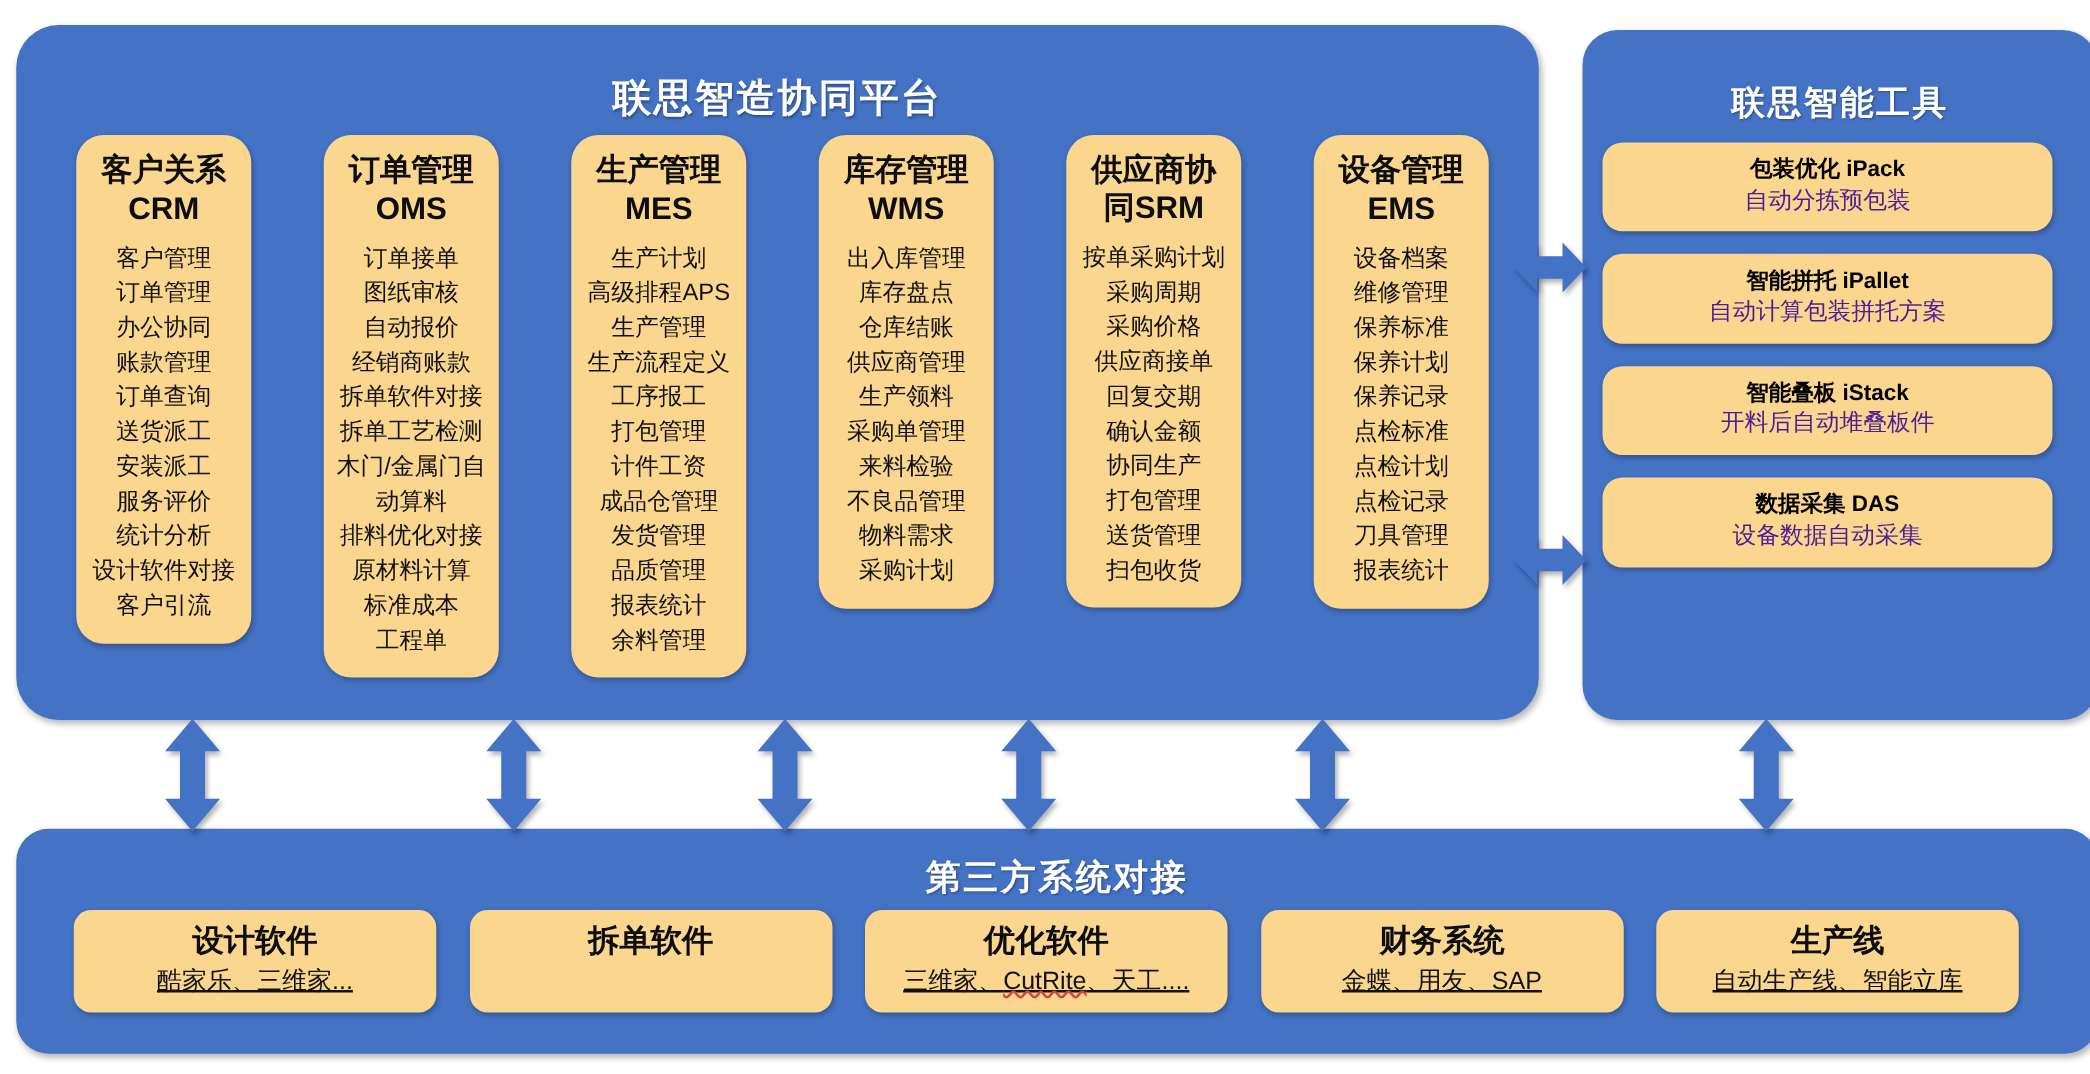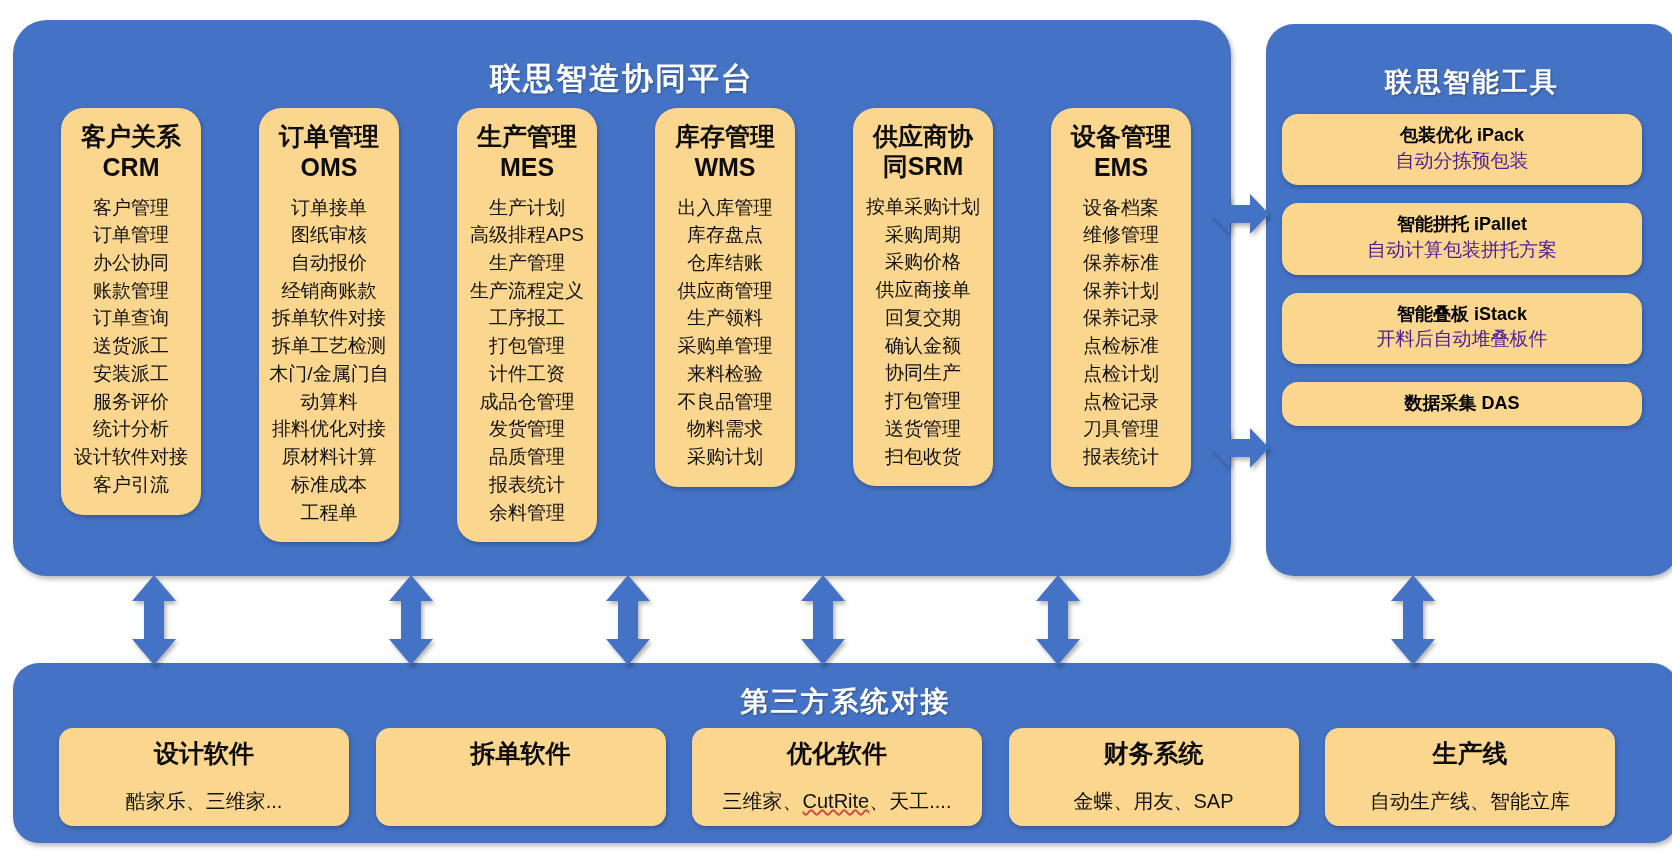--- a/index.html
+++ b/index.html
@@ -172,21 +172,22 @@
   .third-card .t3-title {
     font-size: 25px;
     font-weight: bold;
     color: #0d0d0d;
     line-height: 1.2;
   }
   .third-card .t3-sub {
     font-size: 20px;
     color: #111111;
     line-height: 1.3;
-    margin-top: 20px;
+    margin-top: 4px;
+    text-decoration: underline;
   }
   .misspelled {
     text-decoration: underline wavy #d64141;
     text-decoration-skip-ink: none;
   }
 
   
   .arrow {
     position: absolute;
     filter: drop-shadow(2px 3px 2px rgba(0,0,0,0.30));
@@ -325,20 +326,21 @@
       <div class="tool-card">
         <div class="tc-title">智能拼托 iPallet</div>
         <div class="tc-sub">自动计算包装拼托方案</div>
       </div>
       <div class="tool-card">
         <div class="tc-title">智能叠板 iStack</div>
         <div class="tc-sub">开料后自动堆叠板件</div>
       </div>
       <div class="tool-card">
         <div class="tc-title">数据采集 DAS</div>
+        <div class="tc-sub">设备数据自动采集</div>
       </div>
     </div>
   </div>
 
   <div class="panel" id="third-party-panel">
     <div class="panel-title" id="third-party-title">第三方系统对接</div>
 
     <div class="third-row">
       <div class="third-card">
         <div class="t3-title">设计软件</div>

